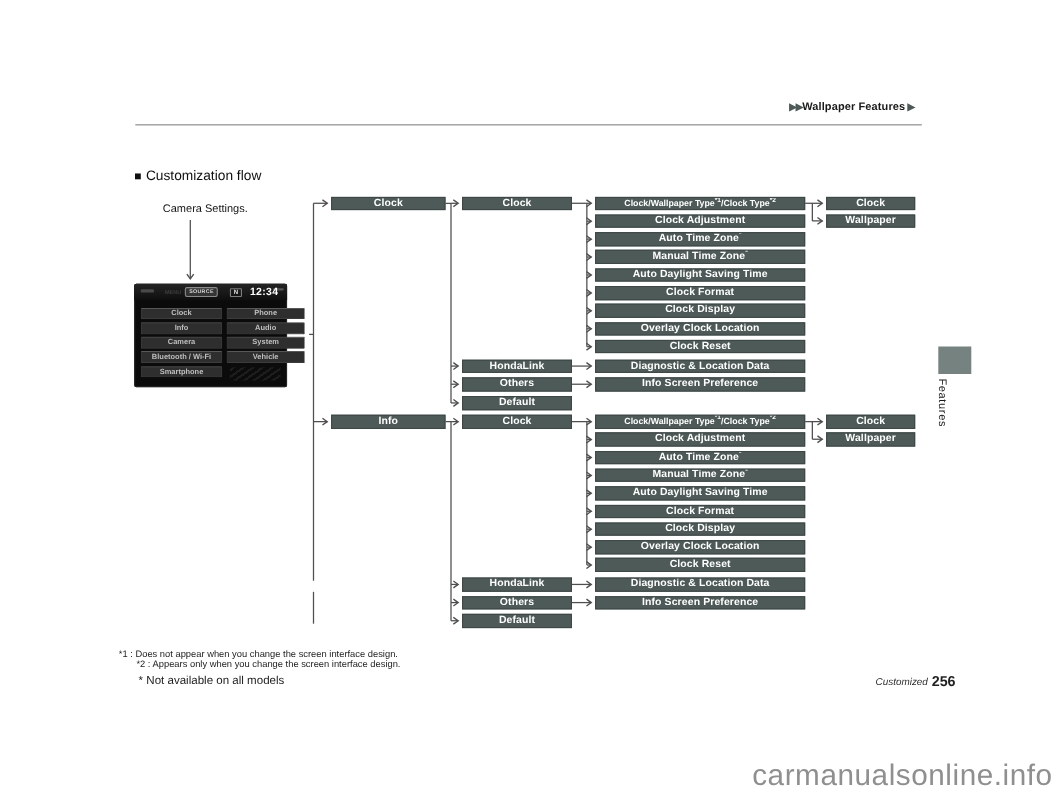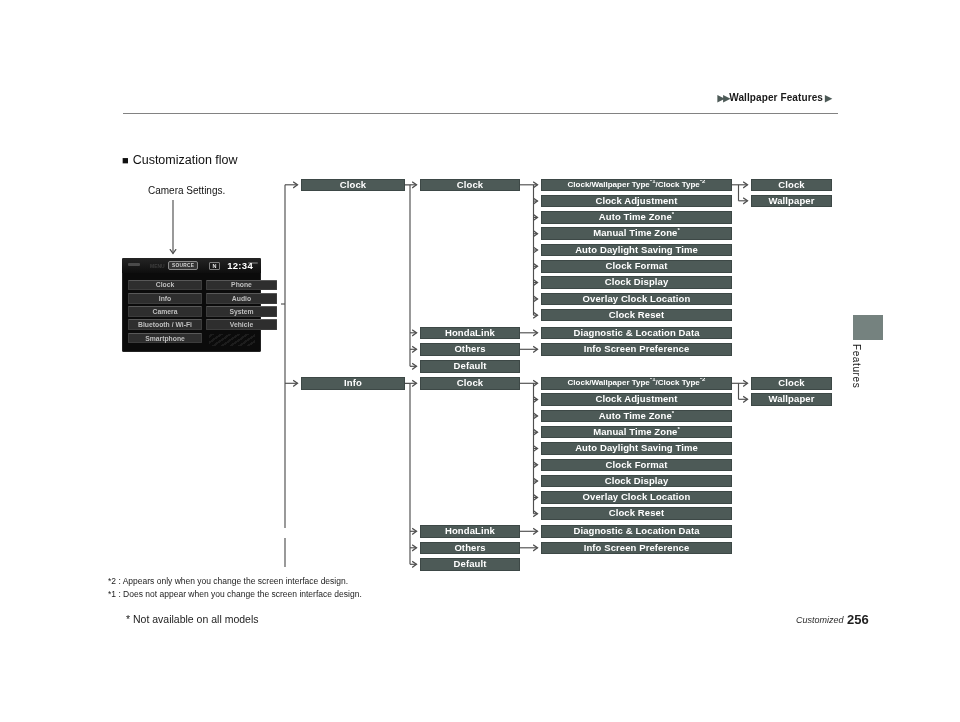--- a/index.html
+++ b/index.html
@@ -227,19 +227,20 @@
   <div class="fbox c2" style="top:541.5px;">Others</div>
   <div class="fbox c3" style="top:541.5px;">Info Screen Preference</div>
   <div class="fbox c2" style="top:558px;">Default</div>
   <div class="fbox c4" style="top:377px;">Clock</div>
   <div class="fbox c4" style="top:393px;">Wallpaper</div>
 
   <div class="tab-square"></div>
   <div class="tab-label">Features</div>
 
   <div class="fn" style="top:549px;margin-top:40px;">*1 : Does not appear when you change the screen interface design.</div>
-  <div class="fn" style="top:576px;">*2 : Appears only when you change the screen interface design.</div>
+  <div class="fn" style="top:598px;margin-left:16px;">*2 : Appears only when you change the screen interface design.</div>
   <div class="astnote">* Not available on all models</div>
 
   <div class="continued">Customized</div>
   <div class="pagenum">256</div>
+  <div class="watermark">carmanualsonline.info</div>
 
 </div>
 
 </body></html>

